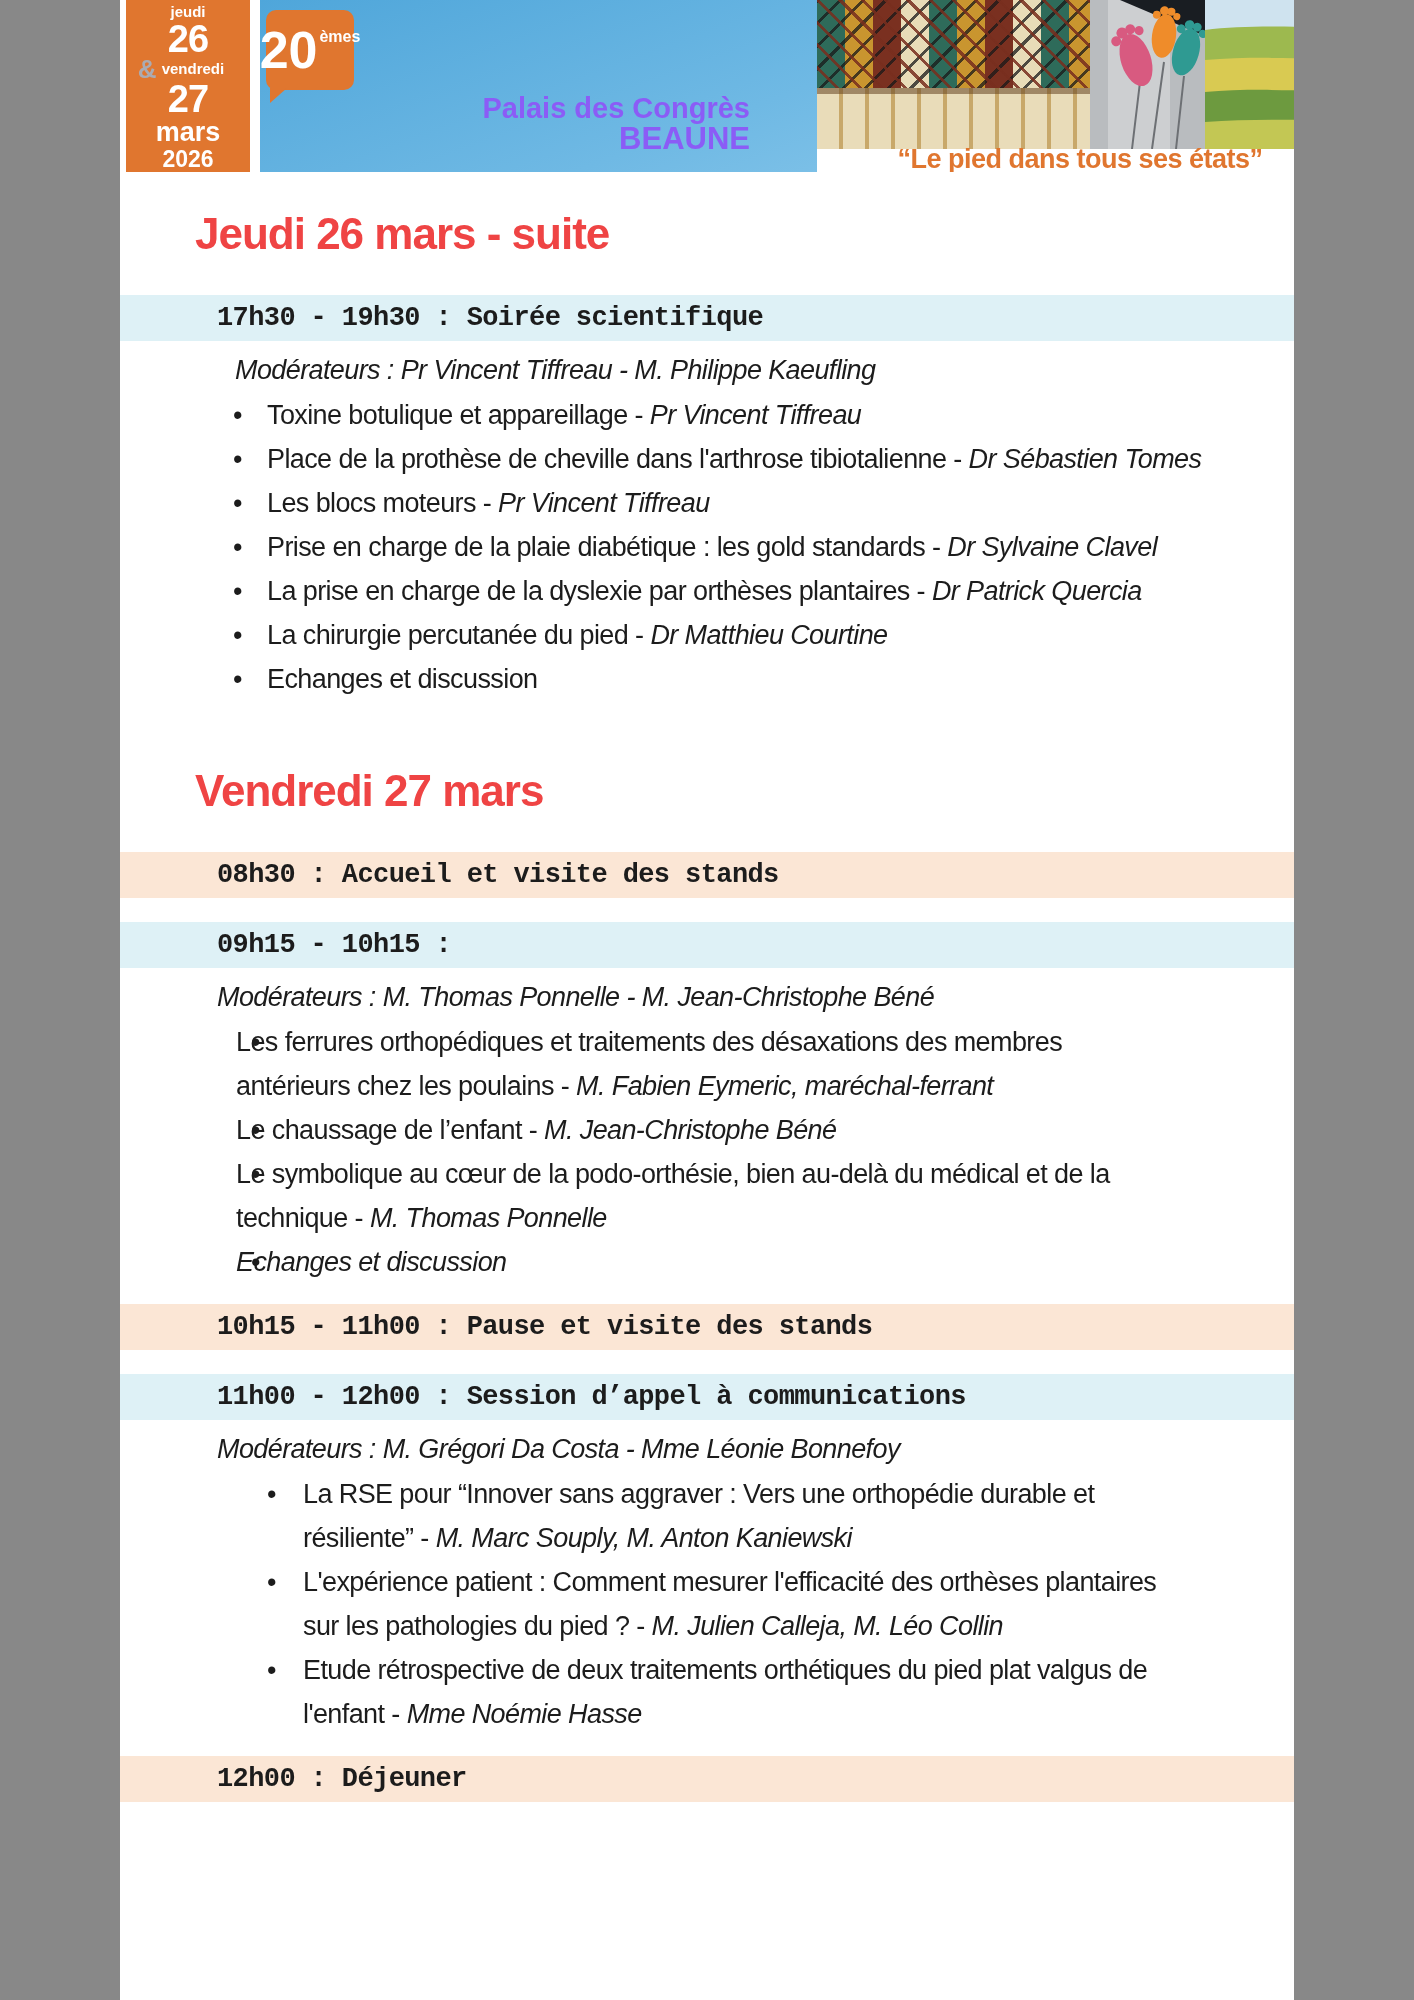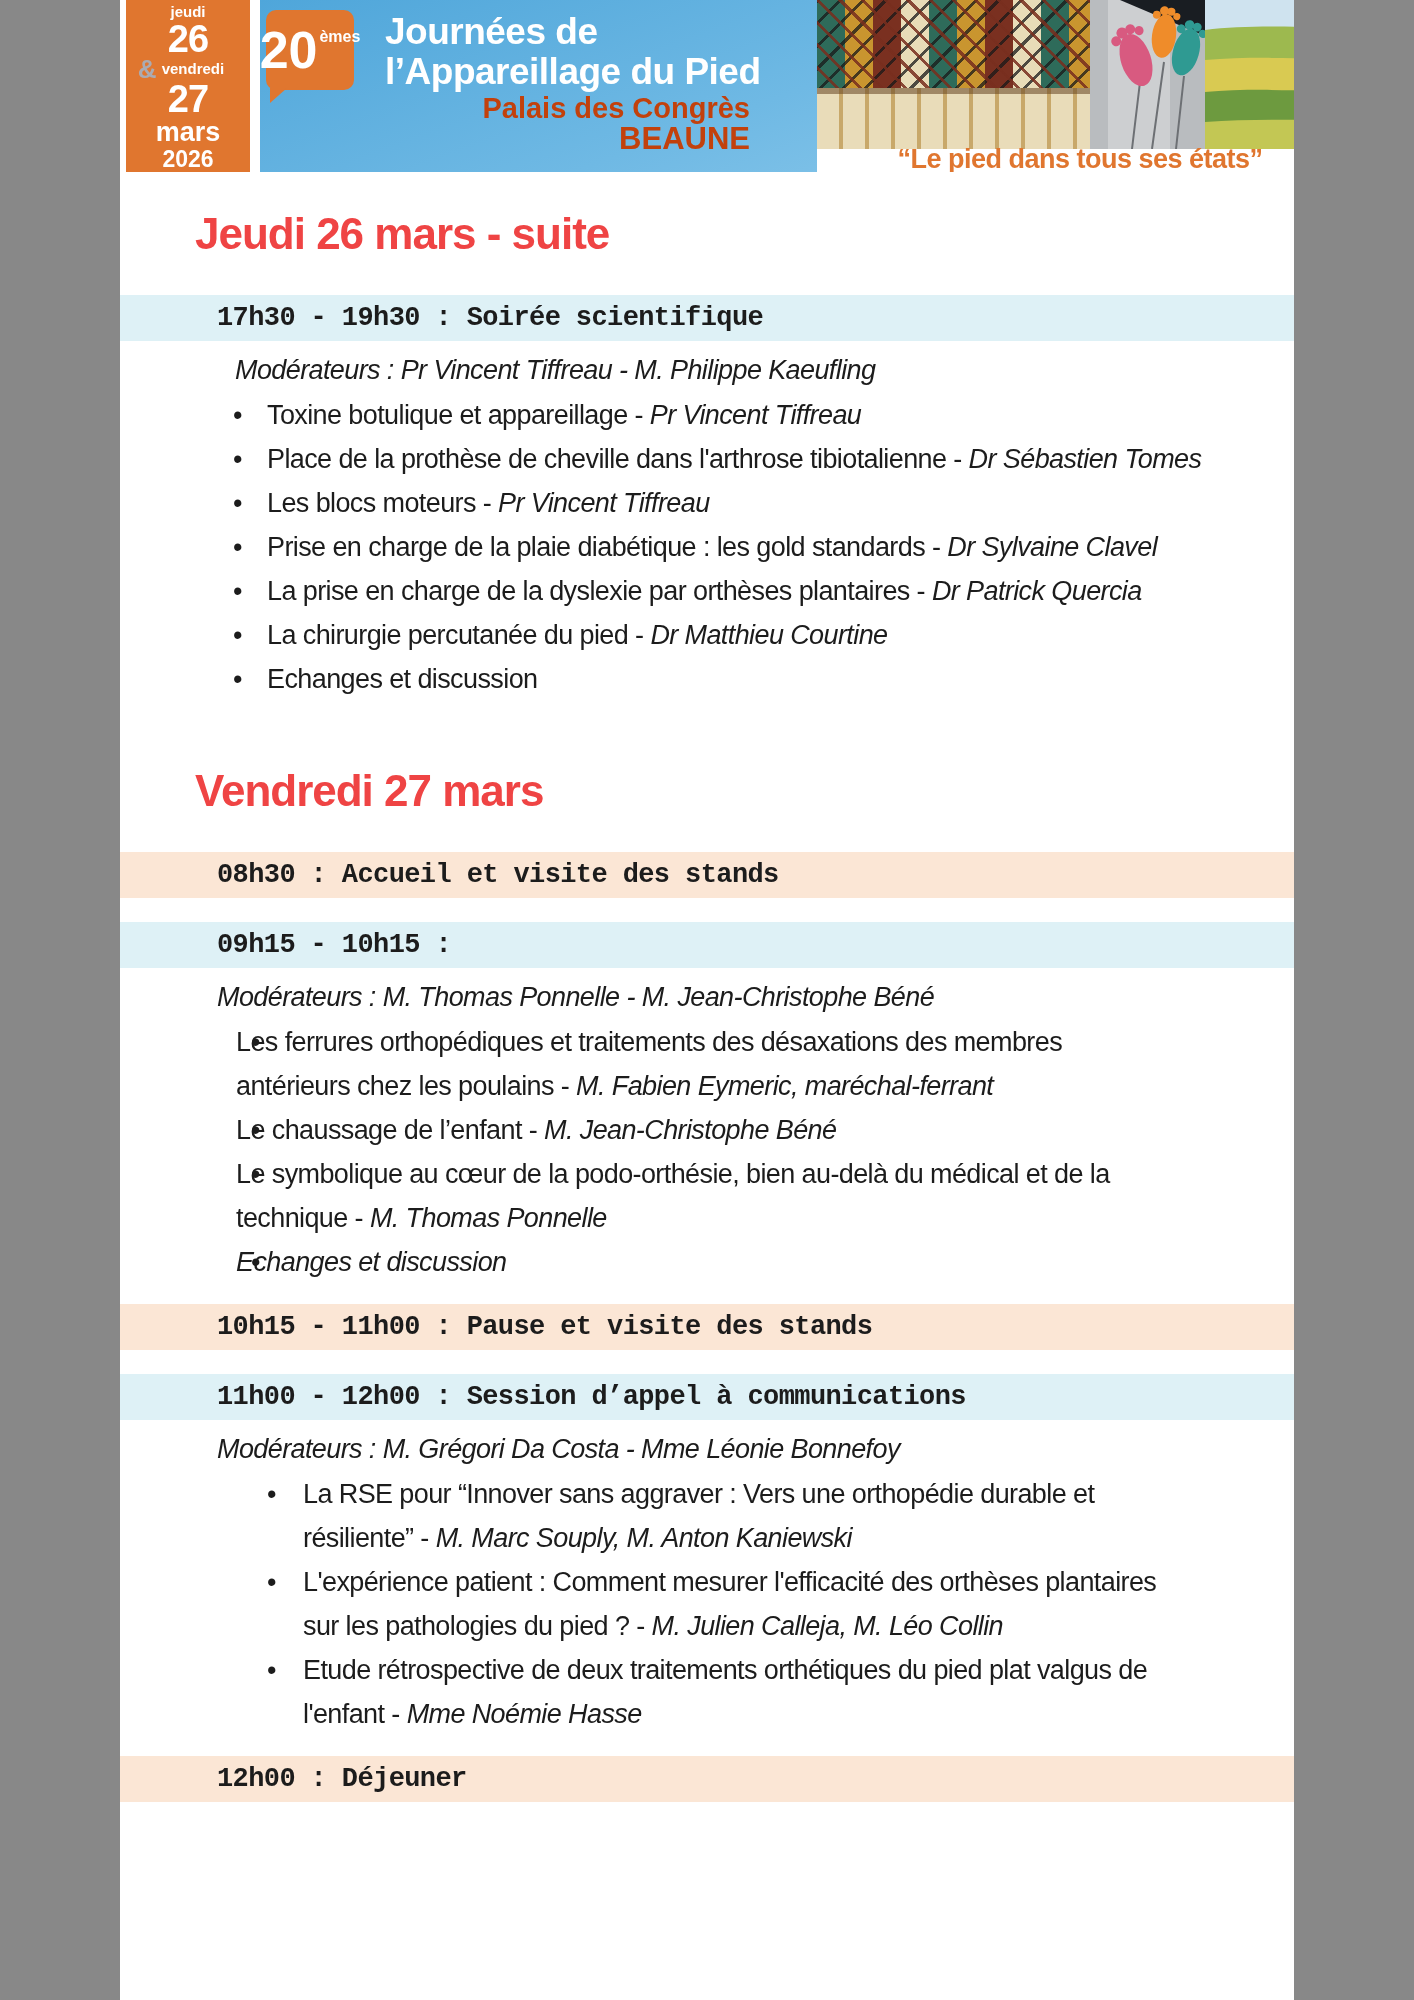--- a/index.html
+++ b/index.html
@@ -42,21 +42,21 @@
   .badge { position:absolute; left:6px; top:10px; width:88px; height:80px; background:#E0762F;
     border-radius:10px; color:#fff; display:flex; align-items:center; justify-content:center; }
   .badge::after { content:""; position:absolute; left:4px; bottom:-13px; width:0; height:0;
     border-top:15px solid #E0762F; border-right:17px solid transparent; }
   .badge .n { font-size:52px; font-weight:700; line-height:1; }
   .badge .sup { font-size:16px; font-weight:700; margin:-26px 0 0 2px; }
 
   .banner-title { position:absolute; left:125px; top:12px; color:#fff; font-weight:700;
     font-size:37px; line-height:40px; letter-spacing:-.5px; }
   .banner-venue { position:absolute; left:125px; top:93px; width:365px; text-align:right;
-    color:#c2410c; font-weight:700; }
+    color:#8b5cf6; font-weight:700; }
   .venue-1 { font-size:29px; line-height:30px; }
   .venue-2 { font-size:31px; line-height:32px; }
 
   .slogan { position:absolute; left:590px; top:144px; width:460px; text-align:center;
     color:#E0762F; font-weight:700; font-size:27px; letter-spacing:-.5px; white-space:nowrap; }
 
   .ffpo-blob { position:absolute; left:1103px; top:52px; width:171px; height:97px; background:#fff;
     border-radius:55px 0 0 45px; }
   .ffpo-blob svg { position:absolute; left:36px; top:0; width:92px; height:92px; transform:rotate(-6deg); }
   .ffpo-text { position:absolute; left:56px; top:24px; font-size:34px; font-weight:700; font-style:italic; }
@@ -165,24 +165,20 @@
         </svg>
       </div>
 
       <div class="white-strip"></div>
 
       <div class="badge">
         <span class="n">20</span>
         <span class="sup">èmes</span>
       </div>
 
-      <div class="banner-title">
-        <div>Journées de</div>
-        <div>l’Appareillage du Pied</div>
-      </div>
 
       <div class="banner-venue">
         <div class="venue-1">Palais des Congrès</div>
         <div class="venue-2">BEAUNE</div>
       </div>
 
       <div class="slogan">“Le pied dans tous ses états”</div>
 
       <div class="ffpo-blob">
         <svg viewBox="0 0 100 100" aria-hidden="true">

